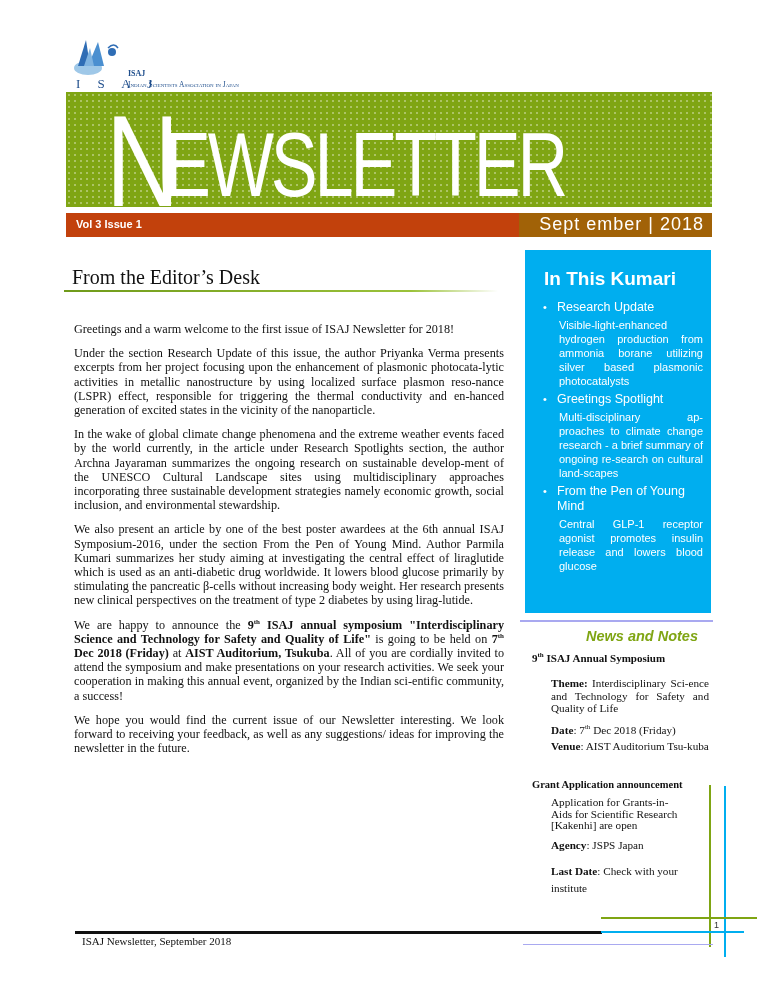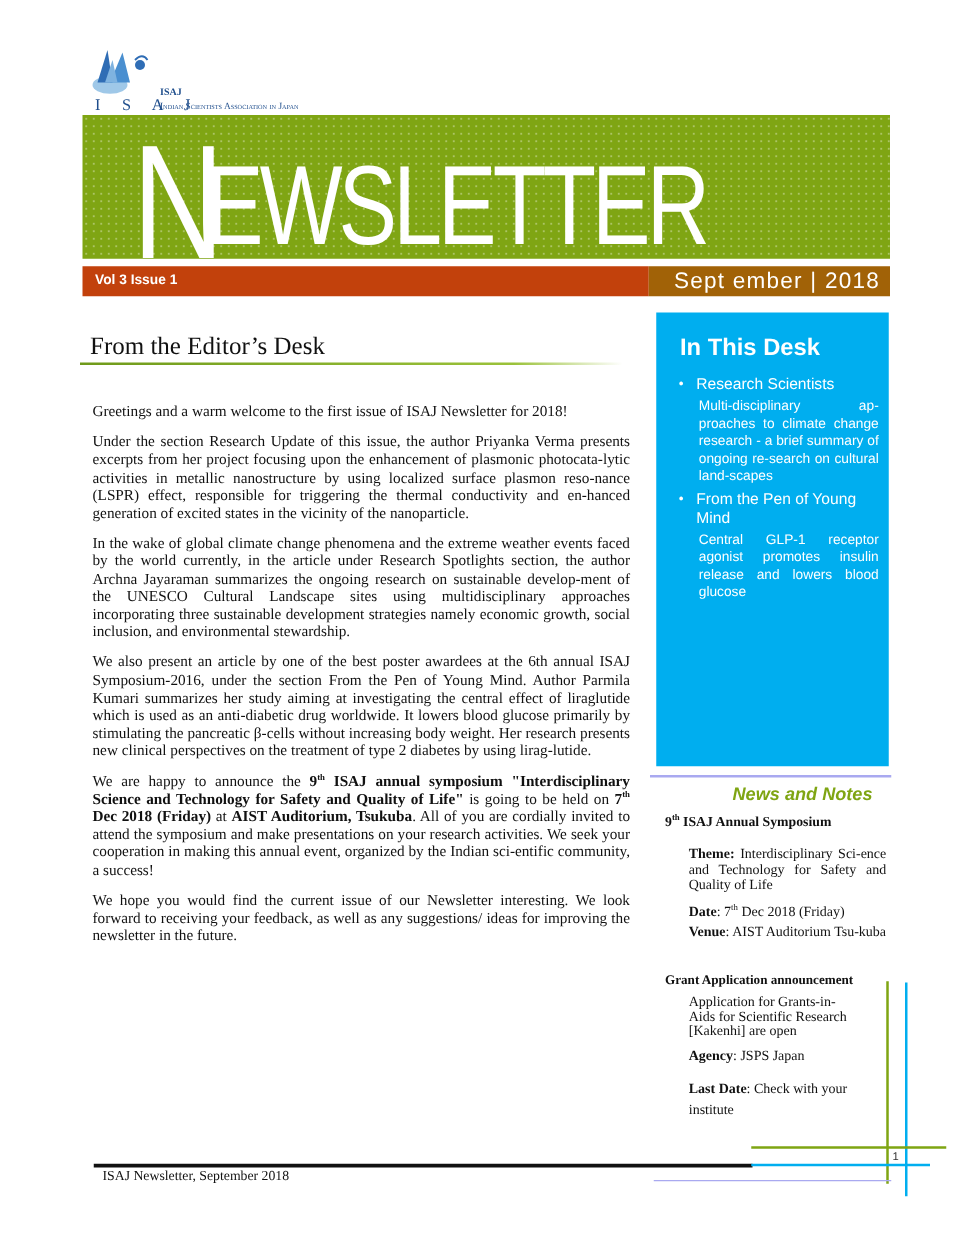--- a/index.html
+++ b/index.html
@@ -96,24 +96,28 @@
 <div class="abs main-body">
   <p>Greetings and a warm welcome to the first issue of ISAJ Newsletter for 2018!</p>
   <p>Under the section Research Update of this issue, the author Priyanka Verma presents excerpts from her project focusing upon the enhancement of plasmonic photocata-lytic activities in metallic nanostructure by using localized surface plasmon reso-nance (LSPR) effect, responsible for triggering the thermal conductivity and en-hanced generation of excited states in the vicinity of the nanoparticle.</p>
   <p>In the wake of global climate change phenomena and the extreme weather events faced by the world currently, in the article under Research Spotlights section, the author Archna Jayaraman summarizes the ongoing research on sustainable develop-ment of the UNESCO Cultural Landscape sites using multidisciplinary approaches incorporating three sustainable development strategies namely economic growth, social inclusion, and environmental stewardship.</p>
   <p>We also present an article by one of the best poster awardees at the 6th annual ISAJ Symposium-2016, under the section From the Pen of Young Mind. Author Parmila Kumari summarizes her study aiming at investigating the central effect of liraglutide which is used as an anti-diabetic drug worldwide. It lowers blood glucose primarily by stimulating the pancreatic β-cells without increasing body weight. Her research presents new clinical perspectives on the treatment of type 2 diabetes by using lirag-lutide.</p>
   <p><span>We are happy to announce the </span><b><span>9</span><sup>th</sup><span> ISAJ annual symposium "Interdisciplinary Science and Technology for Safety and Quality of Life"</span></b><span> is going to be held on </span><b><span>7</span><sup>th</sup><span> Dec 2018 (Friday)</span></b><span> at </span><b>AIST Auditorium, Tsukuba</b><span>. All of you are cordially invited to attend the symposium and make presentations on your research activities. We seek your cooperation in making this annual event, organized by the Indian sci-entific community, a success!</span></p>
   <p>We hope you would find the current issue of our Newsletter interesting. We look forward to receiving your feedback, as well as any suggestions/ ideas for improving the newsletter in the future.</p>
 </div>
 
 <div class="abs issue-box">
-  <div class="issue-box-title">In This Desk</div>
+  <div class="issue-box-title">In This Kumari</div>
   <ul class="issue-list">
     <li>
-      <span class="issue-head">Research Scientists</span>
+      <span class="issue-head">Research Update</span>
+      <span class="issue-desc">Visible-light-enhanced hydrogen production from ammonia borane utilizing silver based plasmonic photocatalysts</span>
+    </li>
+    <li>
+      <span class="issue-head">Greetings Spotlight</span>
       <span class="issue-desc">Multi-disciplinary ap-proaches to climate change research - a brief summary of ongoing re-search on cultural land-scapes</span>
     </li>
     <li>
       <span class="issue-head">From the Pen of Young Mind</span>
       <span class="issue-desc">Central GLP-1 receptor agonist promotes insulin release and lowers blood glucose</span>
     </li>
   </ul>
 </div>
 <div class="abs lavender-rule"></div>
 

